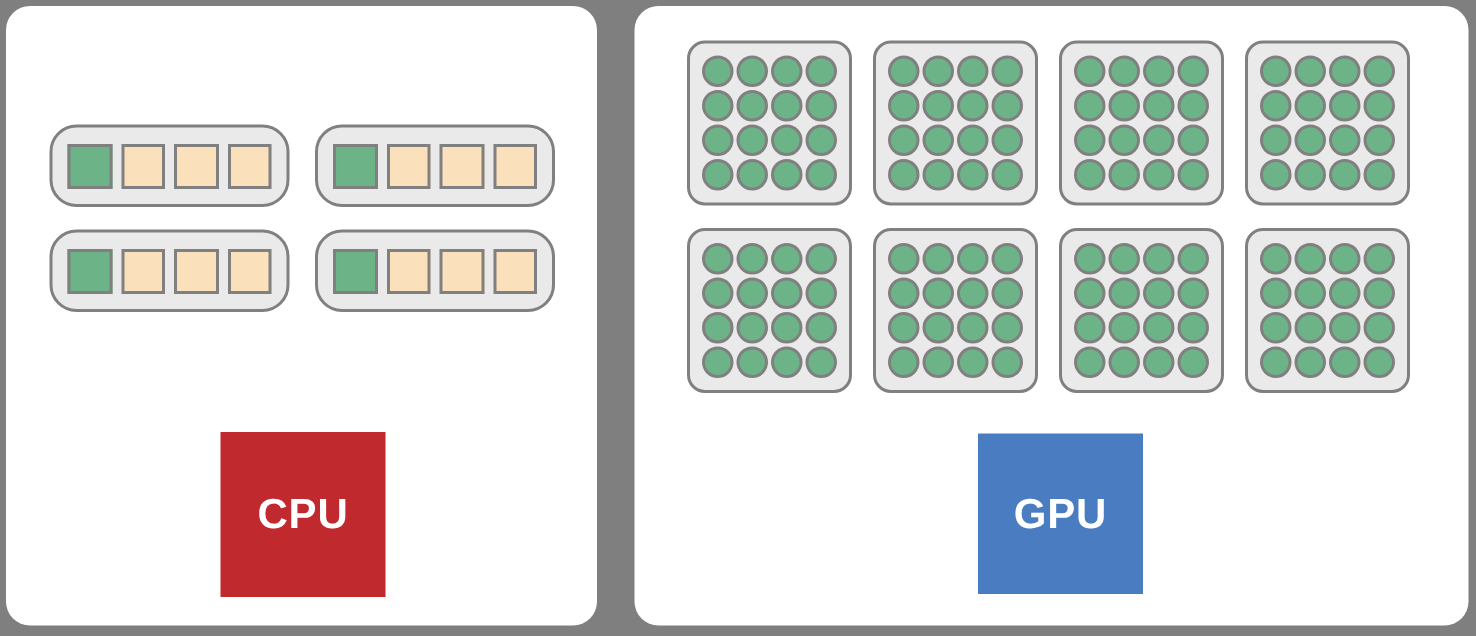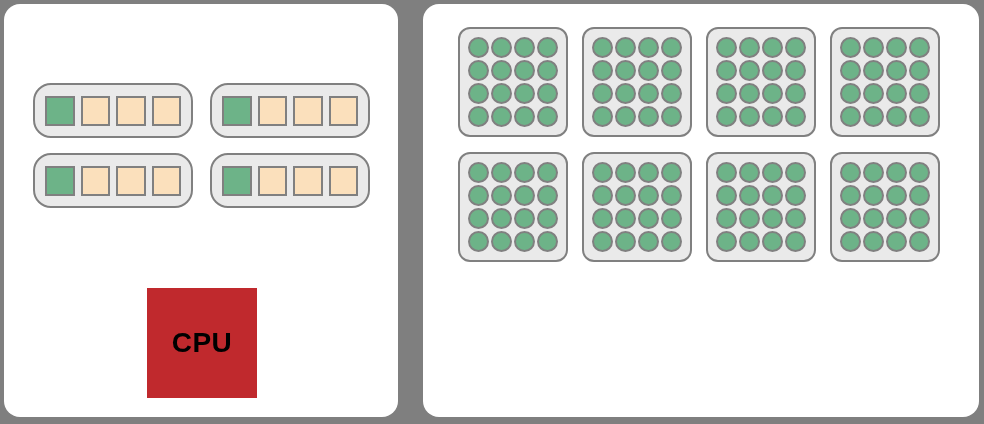--- a/index.html
+++ b/index.html
@@ -84,21 +84,21 @@
   }
 
   
   .chip {
     position: absolute;
     width: 110px;
     height: 110px;
     display: flex;
     align-items: center;
     justify-content: center;
-    color: #000000;
+    color: #ffffff;
     font-weight: bold;
     font-size: 28px;
     letter-spacing: 0.5px;
   }
   .chip.cpu { left: 143px; top: 284px; background: var(--cpu-red,  #c0292d); }
   .chip.gpu { left: 229px; top: 285px; height: 107px; background: var(--gpu-blue, #4a7cc1); }
 </style>
 </head>
 <body>
 
@@ -276,15 +276,18 @@
           <div class="dot"></div>
           <div class="dot"></div>
           <div class="dot"></div>
           <div class="dot"></div>
           <div class="dot"></div>
           <div class="dot"></div>
           <div class="dot"></div>
           <div class="dot"></div>
         </div>
       </div>
+    <div class="chip gpu">
+      <span>GPU</span>
+    </div>
   </section>
 
 </div>
 
 </body></html>

